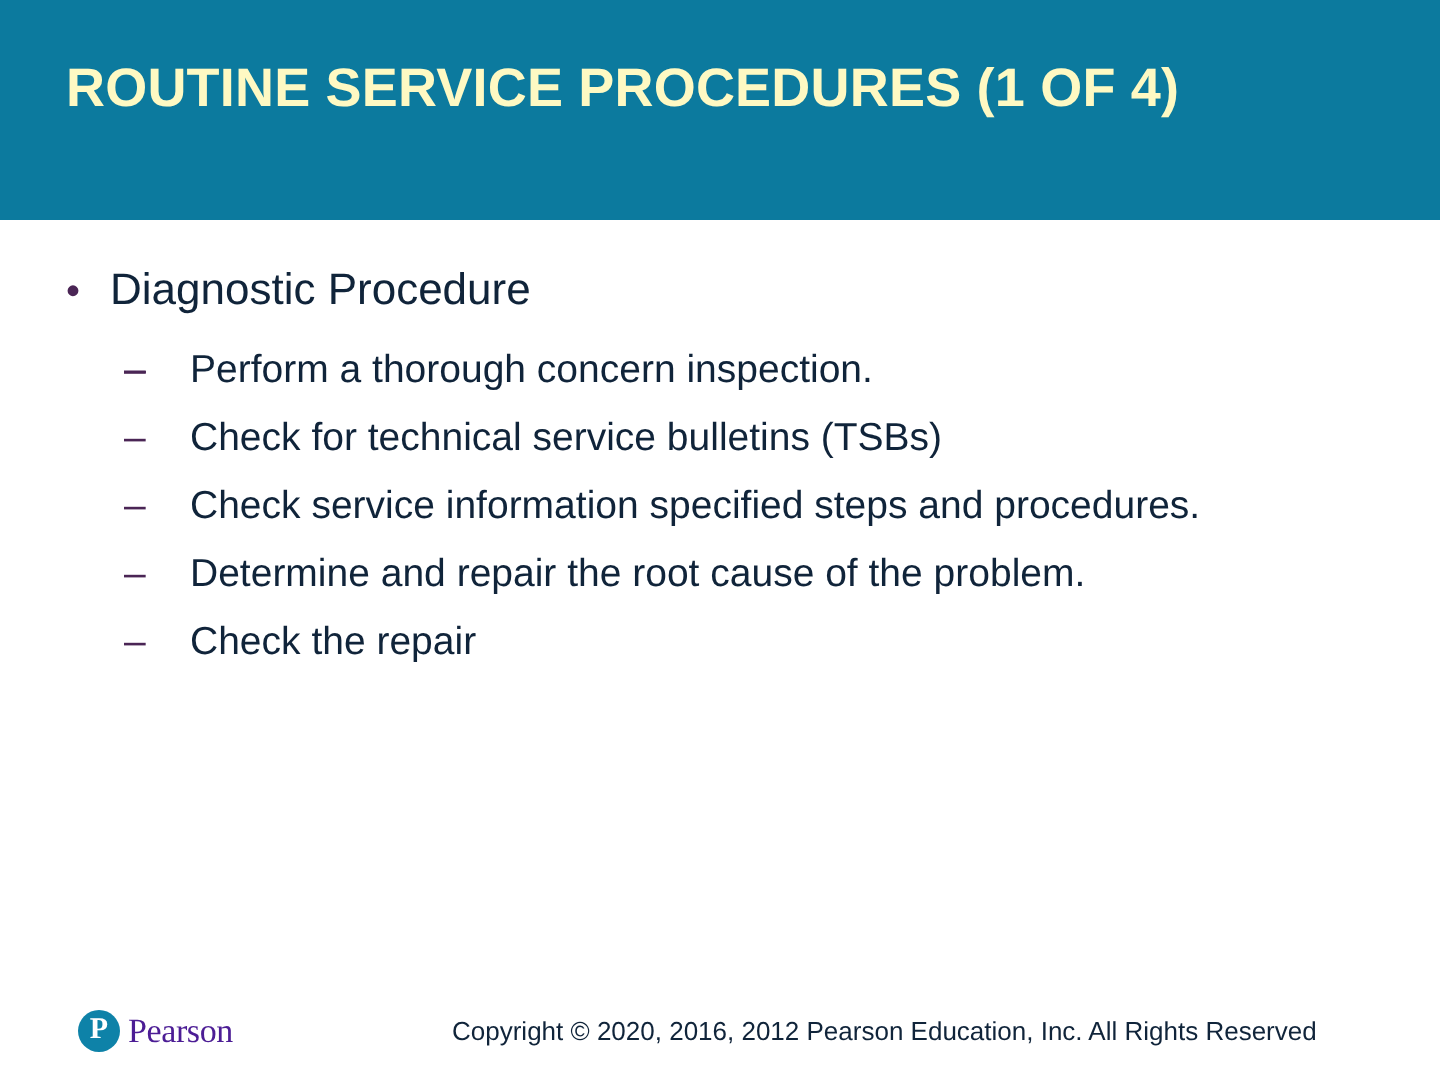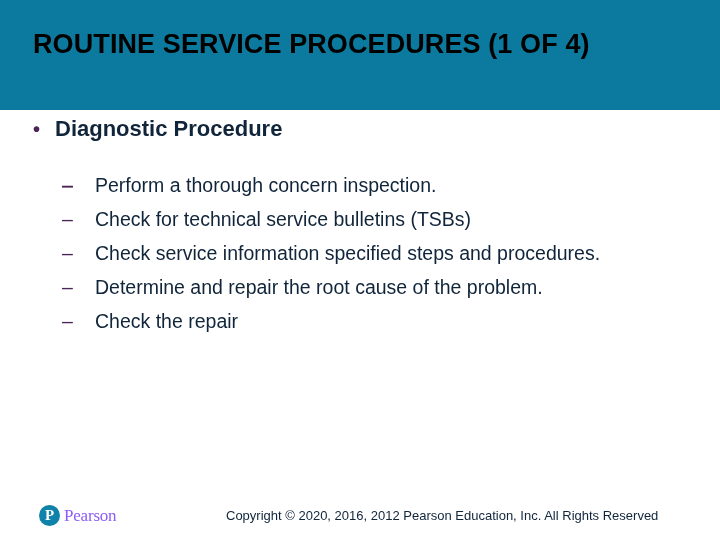--- a/index.html
+++ b/index.html
@@ -26,21 +26,21 @@
     width: 720px;
     height: 110px;
     background: #0c7a9e;
   }
   #title-text {
     position: absolute;
     left: 33px;
     top: 27px;
     width: 625px;
     margin: 0;
-    color: #000000;
+    color: #fef9c3;
     font-family: "Liberation Sans", sans-serif;
     font-weight: bold;
     font-size: 27px;
     line-height: 35px;
     letter-spacing: 0.1px;
   }
 
   
   #content {
     position: absolute;
@@ -61,23 +61,22 @@
   .lvl1 .marker {
     display: inline-block;
     width: 22px;
     color: #4a2555;
     font-size: 20px;
     vertical-align: baseline;
   }
   #lvl1-row {
     position: absolute;
     left: 0;
-    top: 4px;
+    top: 20px;
     width: 690px;
-    font-weight: bold;
   }
 
   #sublist {
     position: absolute;
     left: 0;
     top: 58px;
     width: 700px;
   }
   .sub-item {
     display: block;
@@ -126,21 +125,21 @@
     background: #0e82a8;
     color: #ffffff;
     font-family: "Liberation Serif", serif;
     font-weight: bold;
     font-size: 15px;
     line-height: 21px;
     text-align: center;
     letter-spacing: 0;
   }
   #pearson-wordmark {
-    color: #8b5cf6;
+    color: #4c1d95;
     font-family: "Liberation Serif", serif;
     font-size: 17px;
     line-height: 21px;
     letter-spacing: -0.2px;
   }
   #copyright {
     position: absolute;
     left: 226px;
     top: 11px;
     width: 460px;

